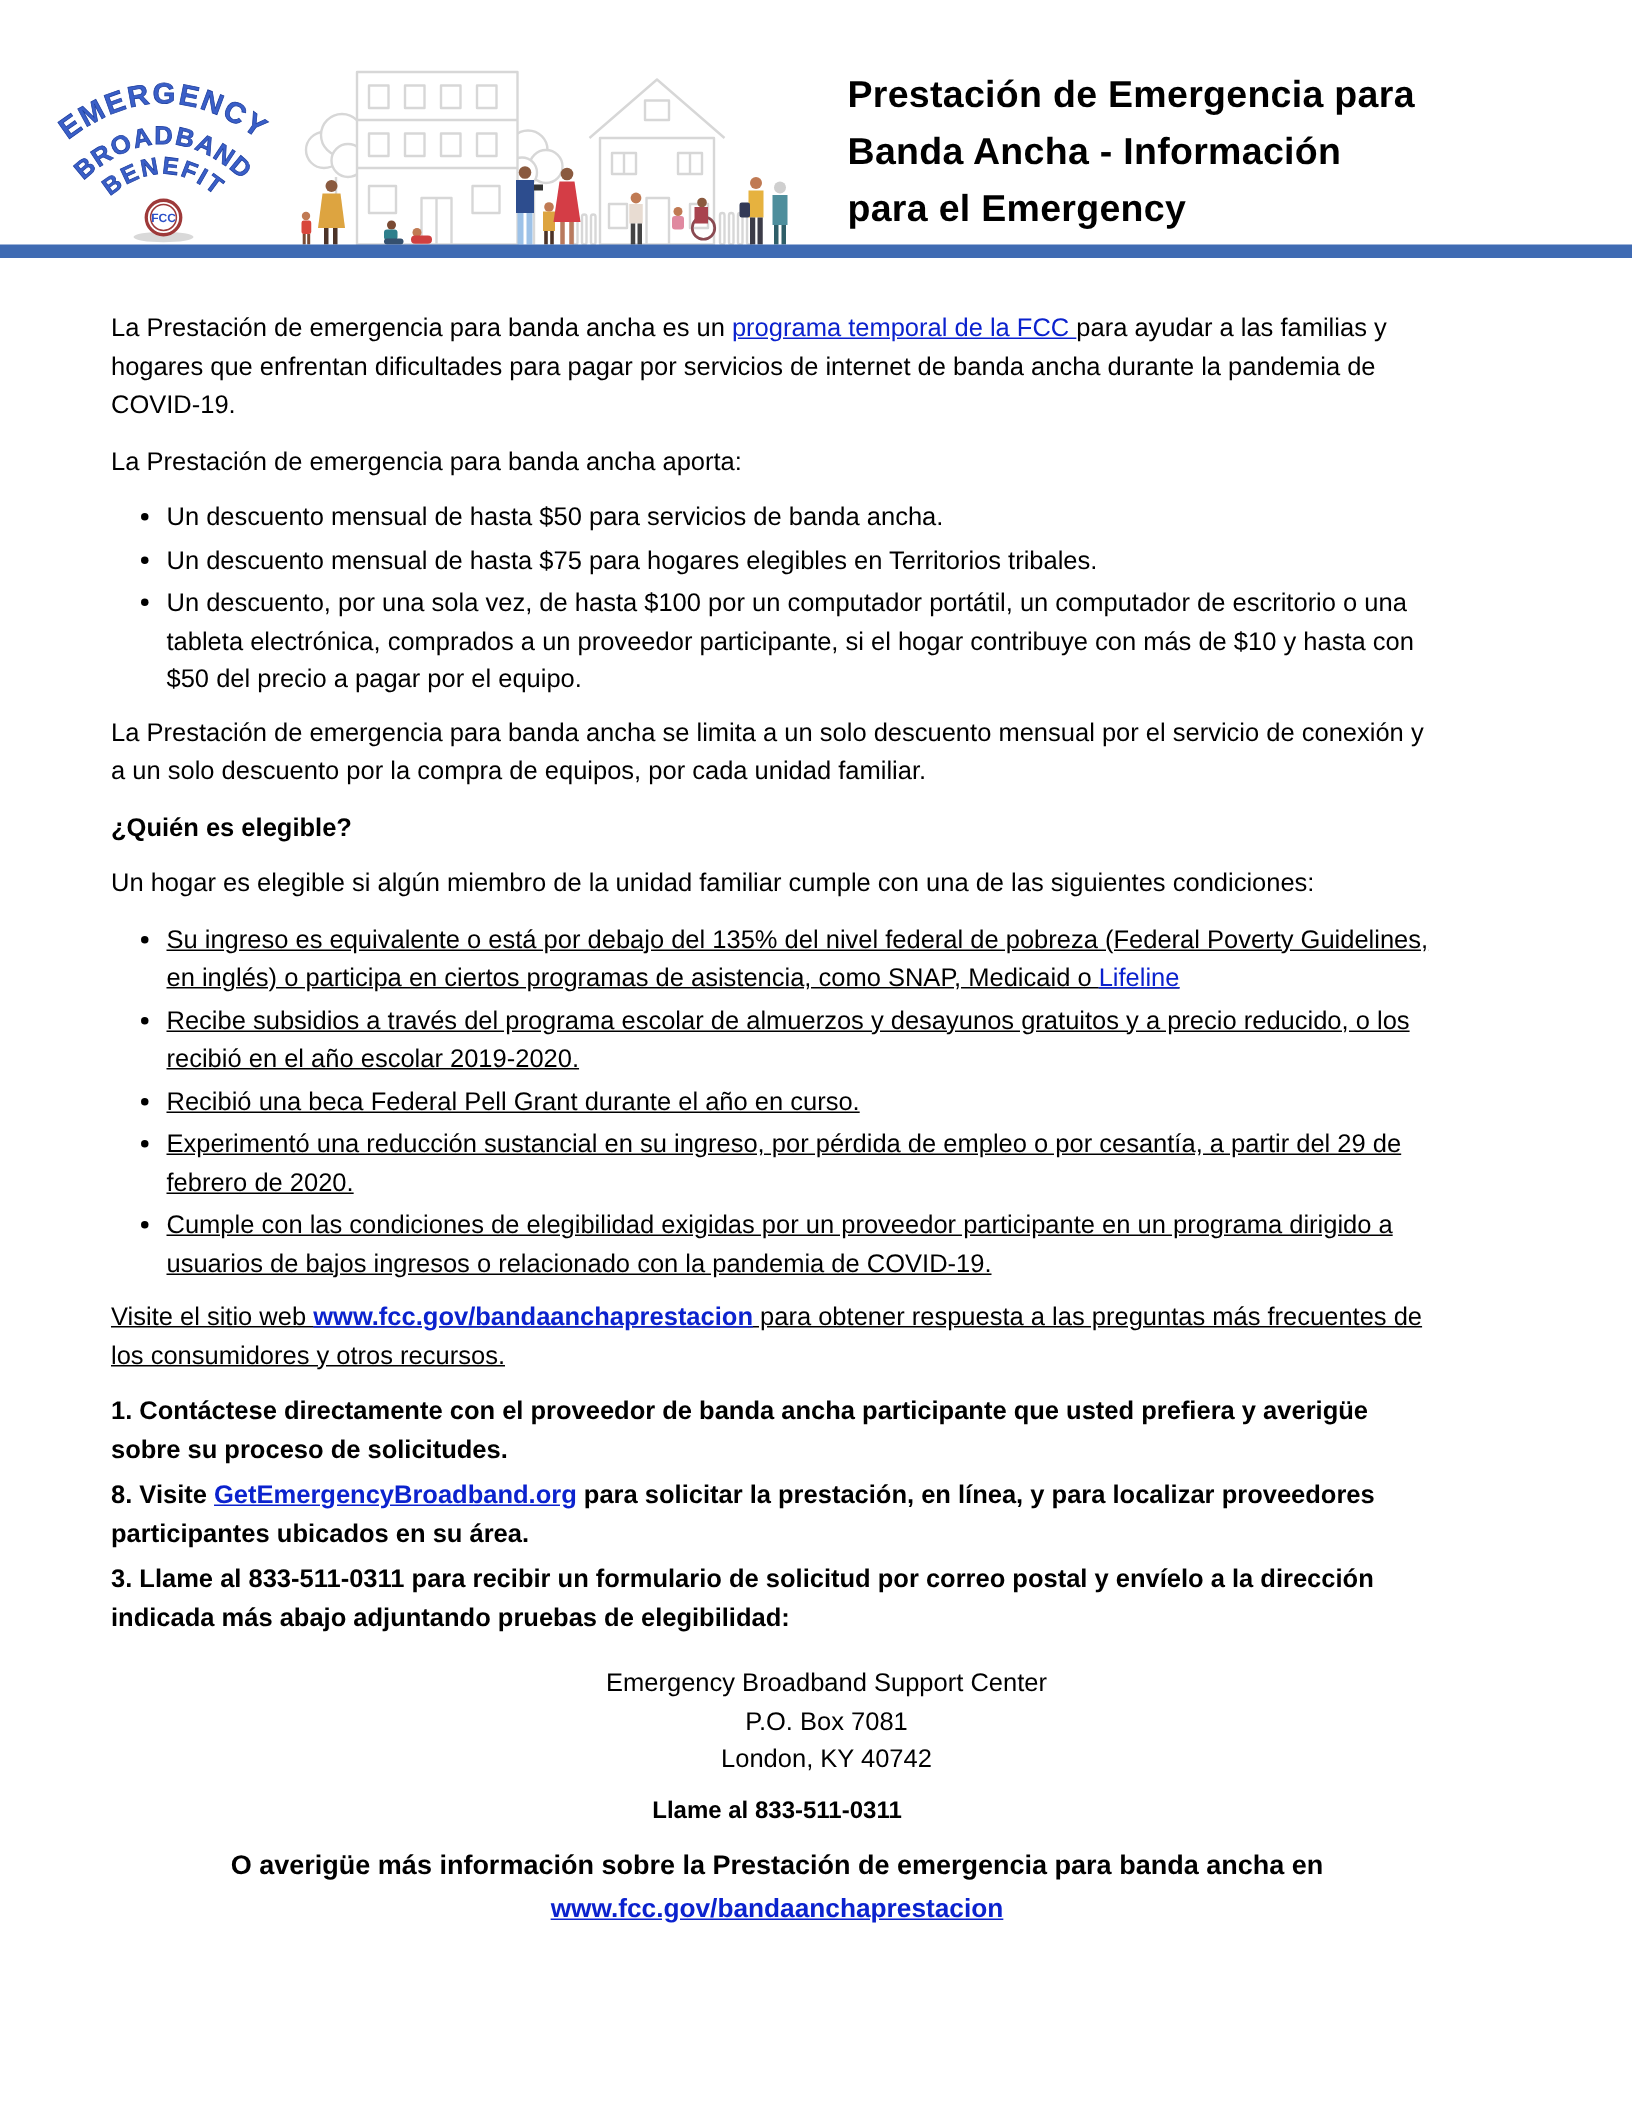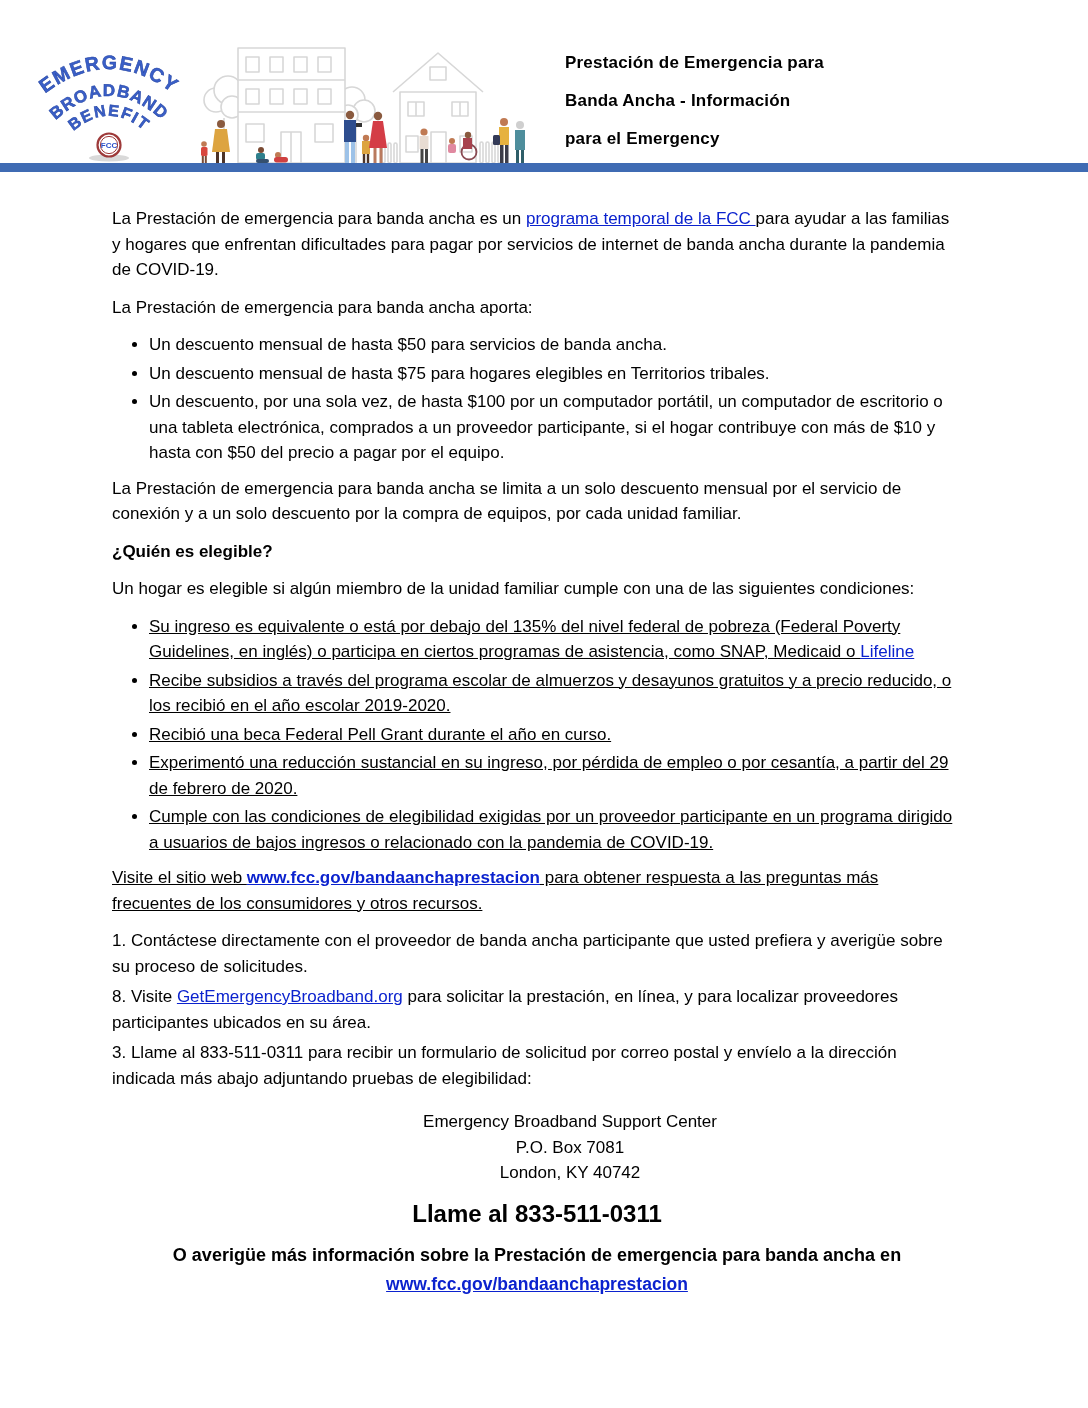--- a/index.html
+++ b/index.html
@@ -8,36 +8,36 @@
     position:relative; width:1088px; height:1408px; margin:0 auto;
     background:#fff; color:#000; overflow:hidden;
     font-family:"Liberation Sans","DejaVu Sans",sans-serif;
     font-size:17px; line-height:1.5;
   }
   .header { position:relative; height:172px; }
   .logo { position:absolute; left:33px; top:48px; }
   .illu { position:absolute; left:188px; top:40px; }
   .title {
     position:absolute; left:565px; top:44px; width:480px;
-    font-size:17px; line-height:38px; font-weight:bold; letter-spacing:.2px;
+    font-size:25px; line-height:38px; font-weight:bold; letter-spacing:.2px;
   }
   .rule { position:absolute; left:0; top:163px; width:100%; height:9px;
           background:var(--rule-blue,#3f6bb3); }
-  .main { padding:34px 126px 0 112px; }
+  .main { padding:34px 126px 0 74px; }
   .main p { margin:0 0 12px; }
   .main ul { margin:1px 0 10px; padding-left:37px; }
   .main li { margin-bottom:3px; }
   .gap-top { margin-top:13px;text-decoration:underline; }
   a { color:var(--link-blue,#0b22ce); text-decoration:underline; cursor:pointer; }
   .bold { font-weight:bold; }
   .steps { margin:9px 0 18px; }
-  .steps p { margin:0 0 5px; }
+  .steps p { margin:0 0 5px;font-weight:bold; }
   .address { margin:0 0 10px 66px;text-align:center; }
   .center { text-align:center; }
-  .call { font-weight:bold; font-size:24px; margin:0 0 10px !important; }
+  .call { font-weight:bold; font-size:16px; margin:0 0 10px !important; }
   .footer-info { font-weight:bold; font-size:18px; margin:0 0 2px !important; }
   .footer-link-line { font-weight:bold; font-size:17.5px; margin:0 !important; }
   .logo text { font-family:"Liberation Sans","DejaVu Sans",sans-serif; font-weight:bold; }
 </style>
 </head>
 <body>
 
 <div class="page">
 
   <div class="header">

